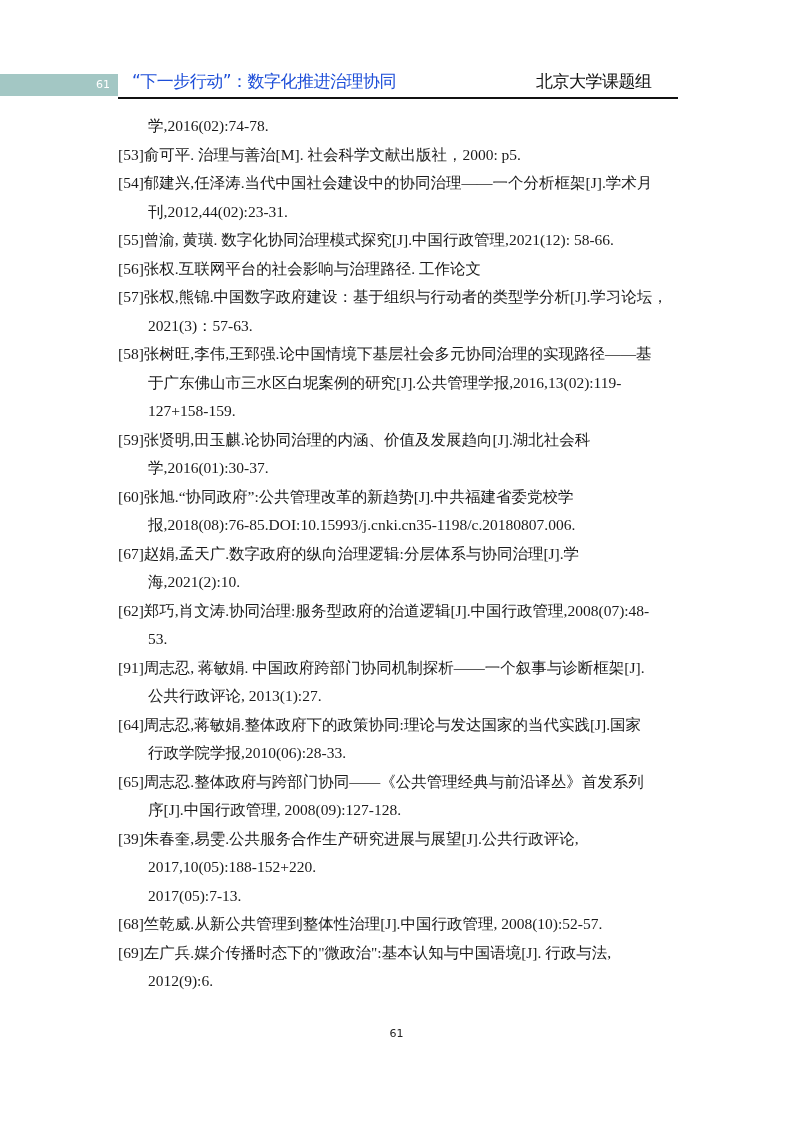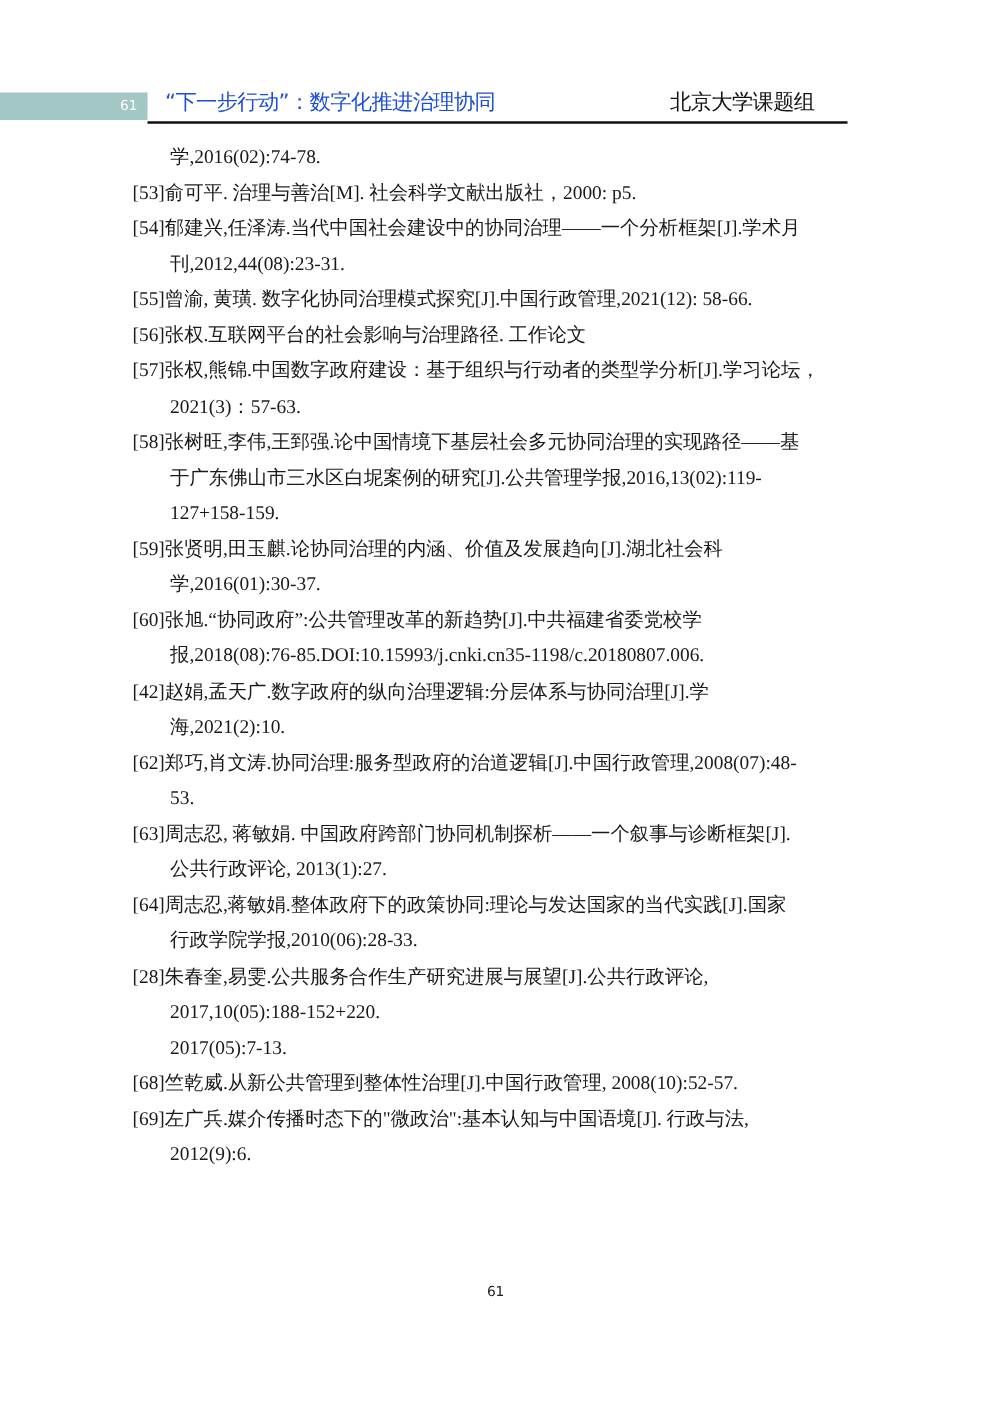--- a/index.html
+++ b/index.html
@@ -20,21 +20,21 @@
       position: absolute; left: 132px; top: 70px; font-family: "DejaVu Sans", sans-serif;
       font-size: 17px; color: #1d4ed8; letter-spacing: -0.5px;
     }
     .header-org {
       position: absolute; left: 536px; top: 70px; font-family: Liberation Serif, serif;
       font-size: 17px; color: #111; letter-spacing: -0.5px;
     }
     .header-rule {
       position: absolute; left: 118px; top: 97px; width: 560px; height: 1.5px; background: #111;
     }
-    .refs { position: absolute; left: 106px; top: 112px; width: 560px; font-family: Liberation Serif, serif; }
+    .refs { position: absolute; left: 118px; top: 112px; width: 560px; font-family: Liberation Serif, serif; }
     .ref { font-size: 15.5px; line-height: 28.5px; text-align: justify; text-align-last: left; }
     .ref .line { display: block; }
     .ref .cont { display: block; padding-left: 30px; }
     .page-number {
       position: absolute; left: 0; width: 793px; top: 1027px; text-align: center;
       font-family: "DejaVu Sans", sans-serif; font-size: 11px; color: #222;
     }
   </style>
 </head>
 <body>
@@ -48,21 +48,21 @@
 
 <div class="refs" id="refs">
     <div class="ref">
       <span class="cont">学,2016(02):74-78.</span>
     </div>
     <div class="ref">
       <span class="line">[53]俞可平. 治理与善治[M]. 社会科学文献出版社，2000: p5.</span>
     </div>
     <div class="ref">
       <span class="line">[54]郁建兴,任泽涛.当代中国社会建设中的协同治理——一个分析框架[J].学术月</span>
-      <span class="cont">刊,2012,44(08):23-31.</span>
+      <span class="cont">刊,2012,44(02):23-31.</span>
     </div>
     <div class="ref">
       <span class="line">[55]曾渝, 黄璜. 数字化协同治理模式探究[J].中国行政管理,2021(12): 58-66.</span>
     </div>
     <div class="ref">
       <span class="line">[56]张权.互联网平台的社会影响与治理路径. 工作论文</span>
     </div>
     <div class="ref">
       <span class="line">[57]张权,熊锦.中国数字政府建设：基于组织与行动者的类型学分析[J].学习论坛，</span>
       <span class="cont">2021(3)：57-63.</span>
@@ -74,37 +74,41 @@
     </div>
     <div class="ref">
       <span class="line">[59]张贤明,田玉麒.论协同治理的内涵、价值及发展趋向[J].湖北社会科</span>
       <span class="cont">学,2016(01):30-37.</span>
     </div>
     <div class="ref">
       <span class="line">[60]张旭.“协同政府”:公共管理改革的新趋势[J].中共福建省委党校学</span>
       <span class="cont">报,2018(08):76-85.DOI:10.15993/j.cnki.cn35-1198/c.20180807.006.</span>
     </div>
     <div class="ref">
-      <span class="line">[42]赵娟,孟天广.数字政府的纵向治理逻辑:分层体系与协同治理[J].学</span>
+      <span class="line">[67]赵娟,孟天广.数字政府的纵向治理逻辑:分层体系与协同治理[J].学</span>
       <span class="cont">海,2021(2):10.</span>
     </div>
     <div class="ref">
       <span class="line">[62]郑巧,肖文涛.协同治理:服务型政府的治道逻辑[J].中国行政管理,2008(07):48-</span>
       <span class="cont">53.</span>
     </div>
     <div class="ref">
-      <span class="line">[63]周志忍, 蒋敏娟. 中国政府跨部门协同机制探析——一个叙事与诊断框架[J].</span>
+      <span class="line">[91]周志忍, 蒋敏娟. 中国政府跨部门协同机制探析——一个叙事与诊断框架[J].</span>
       <span class="cont">公共行政评论, 2013(1):27.</span>
     </div>
     <div class="ref">
       <span class="line">[64]周志忍,蒋敏娟.整体政府下的政策协同:理论与发达国家的当代实践[J].国家</span>
       <span class="cont">行政学院学报,2010(06):28-33.</span>
     </div>
     <div class="ref">
-      <span class="line">[28]朱春奎,易雯.公共服务合作生产研究进展与展望[J].公共行政评论,</span>
+      <span class="line">[65]周志忍.整体政府与跨部门协同——《公共管理经典与前沿译丛》首发系列</span>
+      <span class="cont">序[J].中国行政管理, 2008(09):127-128.</span>
+    </div>
+    <div class="ref">
+      <span class="line">[39]朱春奎,易雯.公共服务合作生产研究进展与展望[J].公共行政评论,</span>
       <span class="cont">2017,10(05):188-152+220.</span>
     </div>
     <div class="ref">
       <span class="cont">2017(05):7-13.</span>
     </div>
     <div class="ref">
       <span class="line">[68]竺乾威.从新公共管理到整体性治理[J].中国行政管理, 2008(10):52-57.</span>
     </div>
     <div class="ref">
       <span class="line">[69]左广兵.媒介传播时态下的"微政治":基本认知与中国语境[J]. 行政与法,</span>

